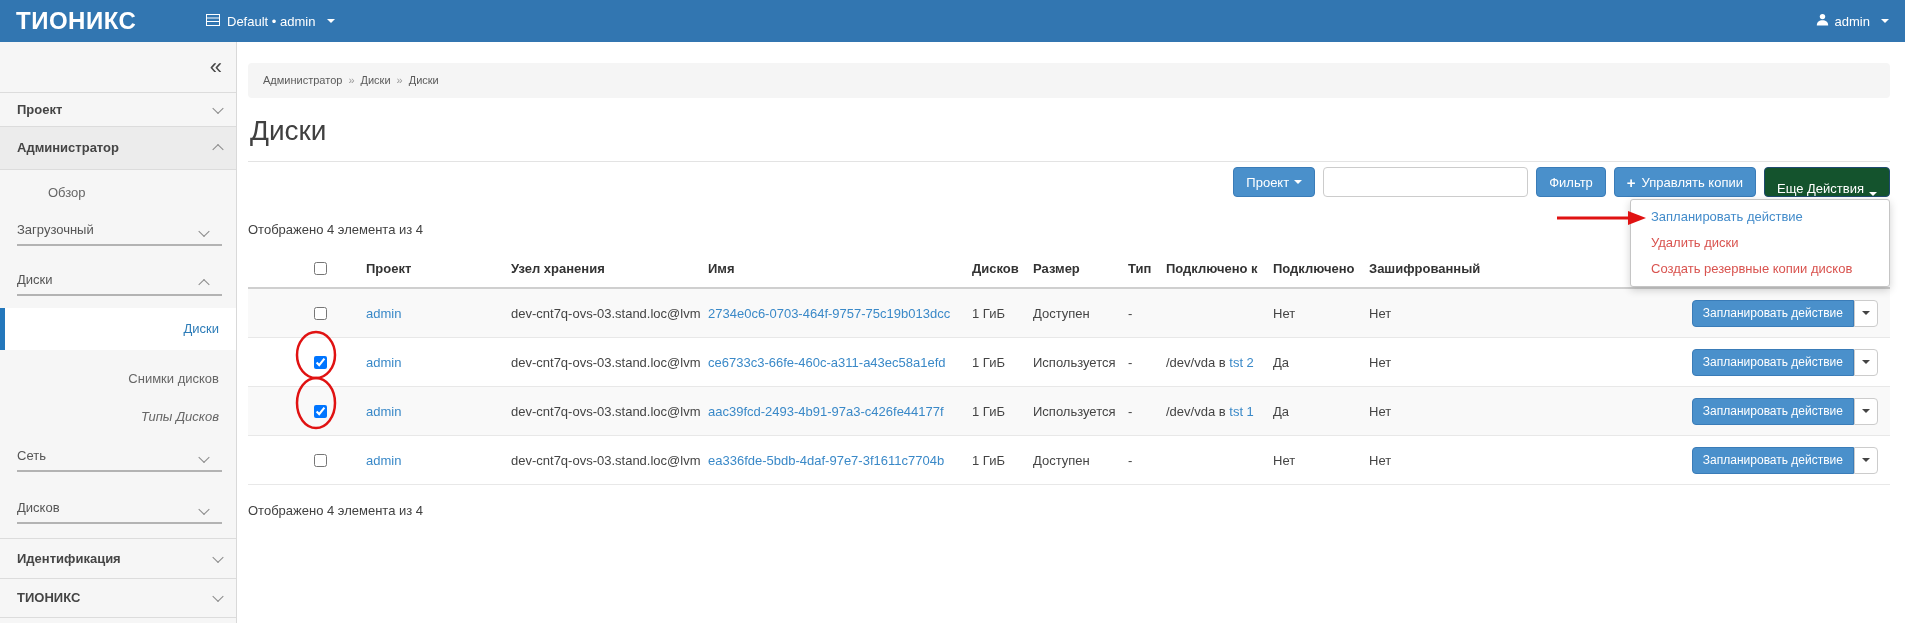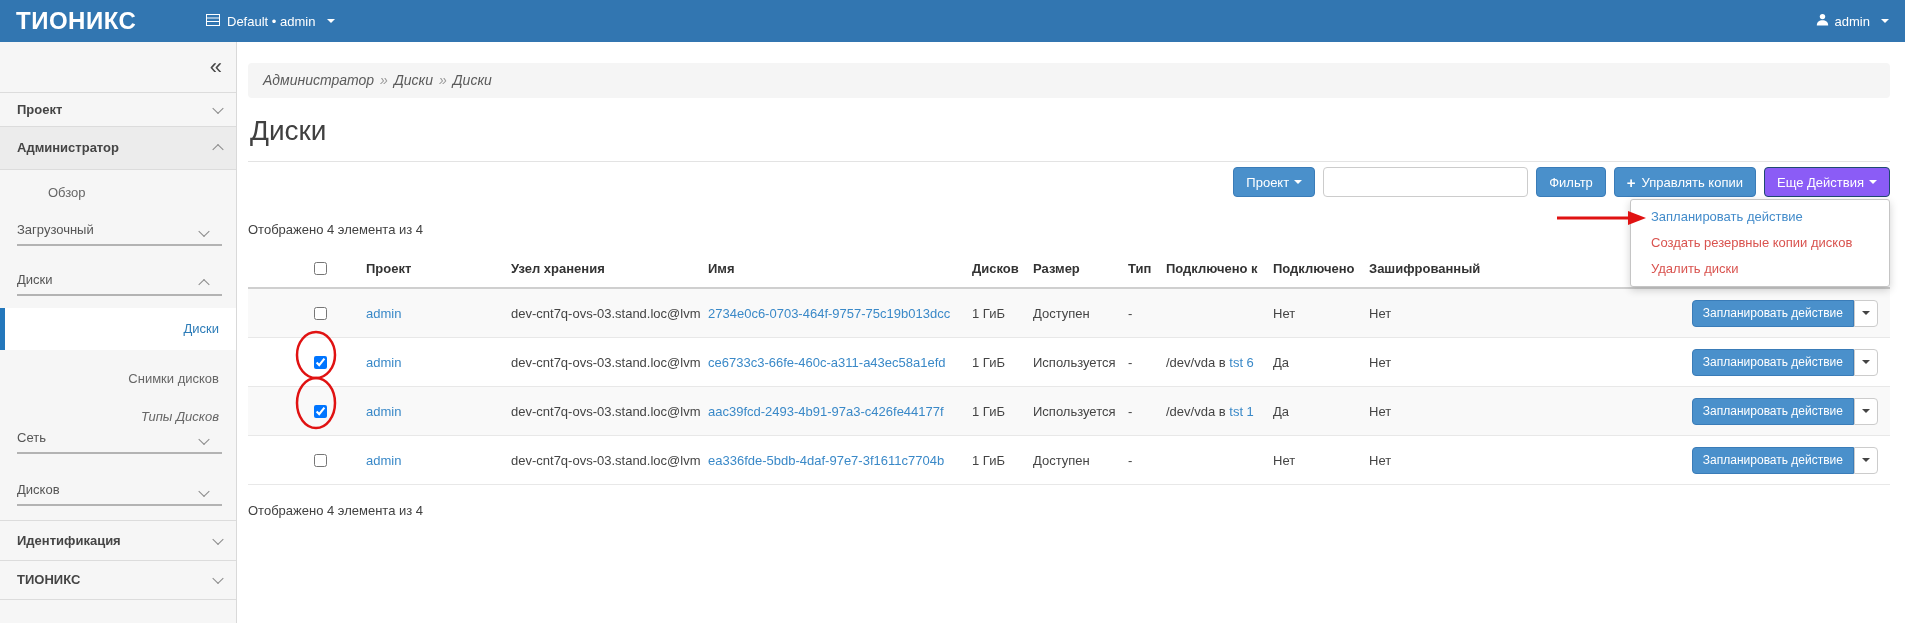--- a/index.html
+++ b/index.html
@@ -26,45 +26,45 @@
   .side-section{height:33px;line-height:33px;padding:0 17px;border-bottom:1px solid #dcdcdc;
     font-weight:bold;color:#454545;position:relative;cursor:pointer;}
   .side-section.active-section{background:#ececec;height:42px;line-height:42px;}
   .side-link{ text-align:left;padding-right:17px;height:30px;line-height:30px;color:#666;cursor:pointer;margin-left:48px;}
   .side-link.first{margin-top:8px;}
   .side-group{margin:0 14px 0 17px;padding-bottom:6px;border-bottom:2px solid #b3b3b3;
     position:relative;color:#555;cursor:pointer;}
   .side-group .lbl{line-height:16px;}
   .g-compute{margin-top:14px;}
   .g-volumes{margin-top:26px;}
-  .g-network{}
+  .g-network{margin-top:18px;}
   .g-system{margin-top:28px;}
   .side-active-item{margin-top:12px;height:42px;line-height:42px;background:#fff;
     border-left:5px solid #2377bb;text-align:right;padding-right:17px;color:#2d7cb8;cursor:pointer;}
   .side-sub{margin-top:16px;height:26px;line-height:26px;text-align:right;padding-right:17px;color:#666;cursor:pointer;padding-left:7px;}
   .side-sub.second{margin-top:12px;font-style:italic;}
   .sec-identity{margin-top:14px;border-top:1px solid #dcdcdc;height:39px;line-height:39px;}
   .sec-tionix{height:38px;line-height:38px;}
   .chev{position:absolute;right:14px;top:50%;width:7px;height:7px;
     border-right:1.5px solid #8a8a8a;border-bottom:1.5px solid #8a8a8a;}
   .chev.down{transform:translateY(-70%) rotate(45deg);}
   .chev.up{transform:translateY(-30%) rotate(225deg);}
   
   .main{position:absolute;left:238px;top:42px;right:0;bottom:0;padding:21px 15px 0 10px;box-sizing:border-box;}
-  .breadcrumb{background:#f5f5f5;border-radius:4px;padding:9px 15px;font-size:14px;color:#5b5b5b;line-height:17px;font-style:italic;}
+  .breadcrumb{background:#f5f5f5;border-radius:4px;padding:9px 15px;font-size:11px;color:#5b5b5b;line-height:17px;}
   .breadcrumb .sep{color:#999;margin:0 6px;}
   .breadcrumb a{color:#5b5b5b;text-decoration:none;cursor:pointer;}
   .page-title{font-size:28px;font-weight:400;color:#404040;margin:14px 0 0 2px;line-height:38px;}
   .page-rule{border-bottom:1px solid #e3e3e3;margin-top:11px;}
   
   .toolbar{margin-top:5px;display:flex;justify-content:flex-end;gap:8px;position:relative;z-index:20;}
   .btn{height:30px;font-size:13px;border-radius:4px;padding:0 12px;color:#fff;cursor:pointer;
     background:#4a90cb;border:1px solid #3a7cb8;display:inline-flex;align-items:center;white-space:nowrap;
     font-family:"Liberation Sans",sans-serif;}
-  .btn.dark{background:#8b5cf6;border-color:#1f4a70;}
+  .btn.dark{background:#14532d;border-color:#1f4a70;align-items:flex-end;}
   .btn .plus{font-weight:bold;font-size:15px;margin-right:6px;line-height:1;}
   .search-input{width:205px;height:30px;border:1px solid #ccc;border-radius:4px;box-sizing:border-box;
     padding:0 8px;font-size:13px;font-family:"Liberation Sans",sans-serif;}
   .more-wrap{position:relative;}
   .dropdown{position:absolute;top:32px;right:0;width:258px;background:#fff;border:1px solid #c5c5c5;
     border-radius:3px;box-shadow:0 3px 8px rgba(0,0,0,.18);padding:4px 0;}
   .dropdown a{display:block;padding:4px 20px;font-size:13px;line-height:18px;text-decoration:none;cursor:pointer;white-space:nowrap;}
   .dropdown a.link-blue{color:#428bca;}
   .dropdown a.link-danger{color:#d9534f;}
   
@@ -189,22 +189,22 @@
       <span class="plus">+</span>
       <span>Управлять копии</span>
     </button>
     <div class="more-wrap">
       <button class="btn dark">
         <span>Еще Действия</span>
         <i class="caret"></i>
       </button>
       <div class="dropdown">
         <a class="link-blue">Запланировать действие</a>
+        <a class="link-danger">Удалить диски</a>
         <a class="link-danger">Создать резервные копии дисков</a>
-        <a class="link-danger">Удалить диски</a>
       </div>
     </div>
   </div>
 
   <div class="tbl-caption">Отображено 4 элемента из 4</div>
 
   <table class="volumes">
     <colgroup>
       <col style="width:110px">
         <col style="width:145px">
@@ -253,21 +253,21 @@
             </span></td>
       </tr>
       <tr>
         <td class="cb-cell"><input type="checkbox" checked="checked" style=""></td>
         <td><a>admin</a></td>
         <td>dev-cnt7q-ovs-03.stand.loc@lvm#lvm</td>
         <td><a>ce6733c3-66fe-460c-a311-a43ec58a1efd</a></td>
         <td>1 ГиБ</td>
         <td>Используется</td>
         <td>-</td>
-        <td><span>/dev/vda в </span><a>tst 6</a></td>
+        <td><span>/dev/vda в </span><a>tst 2</a></td>
         <td>Да</td>
         <td>Нет</td>
         <td class="act-cell"><span class="btn-group">
               <button class="btn-row">Запланировать действие</button>
               <button class="btn-row-caret">
                 <i class="caret"></i>
               </button>
             </span></td>
       </tr>
       <tr>

